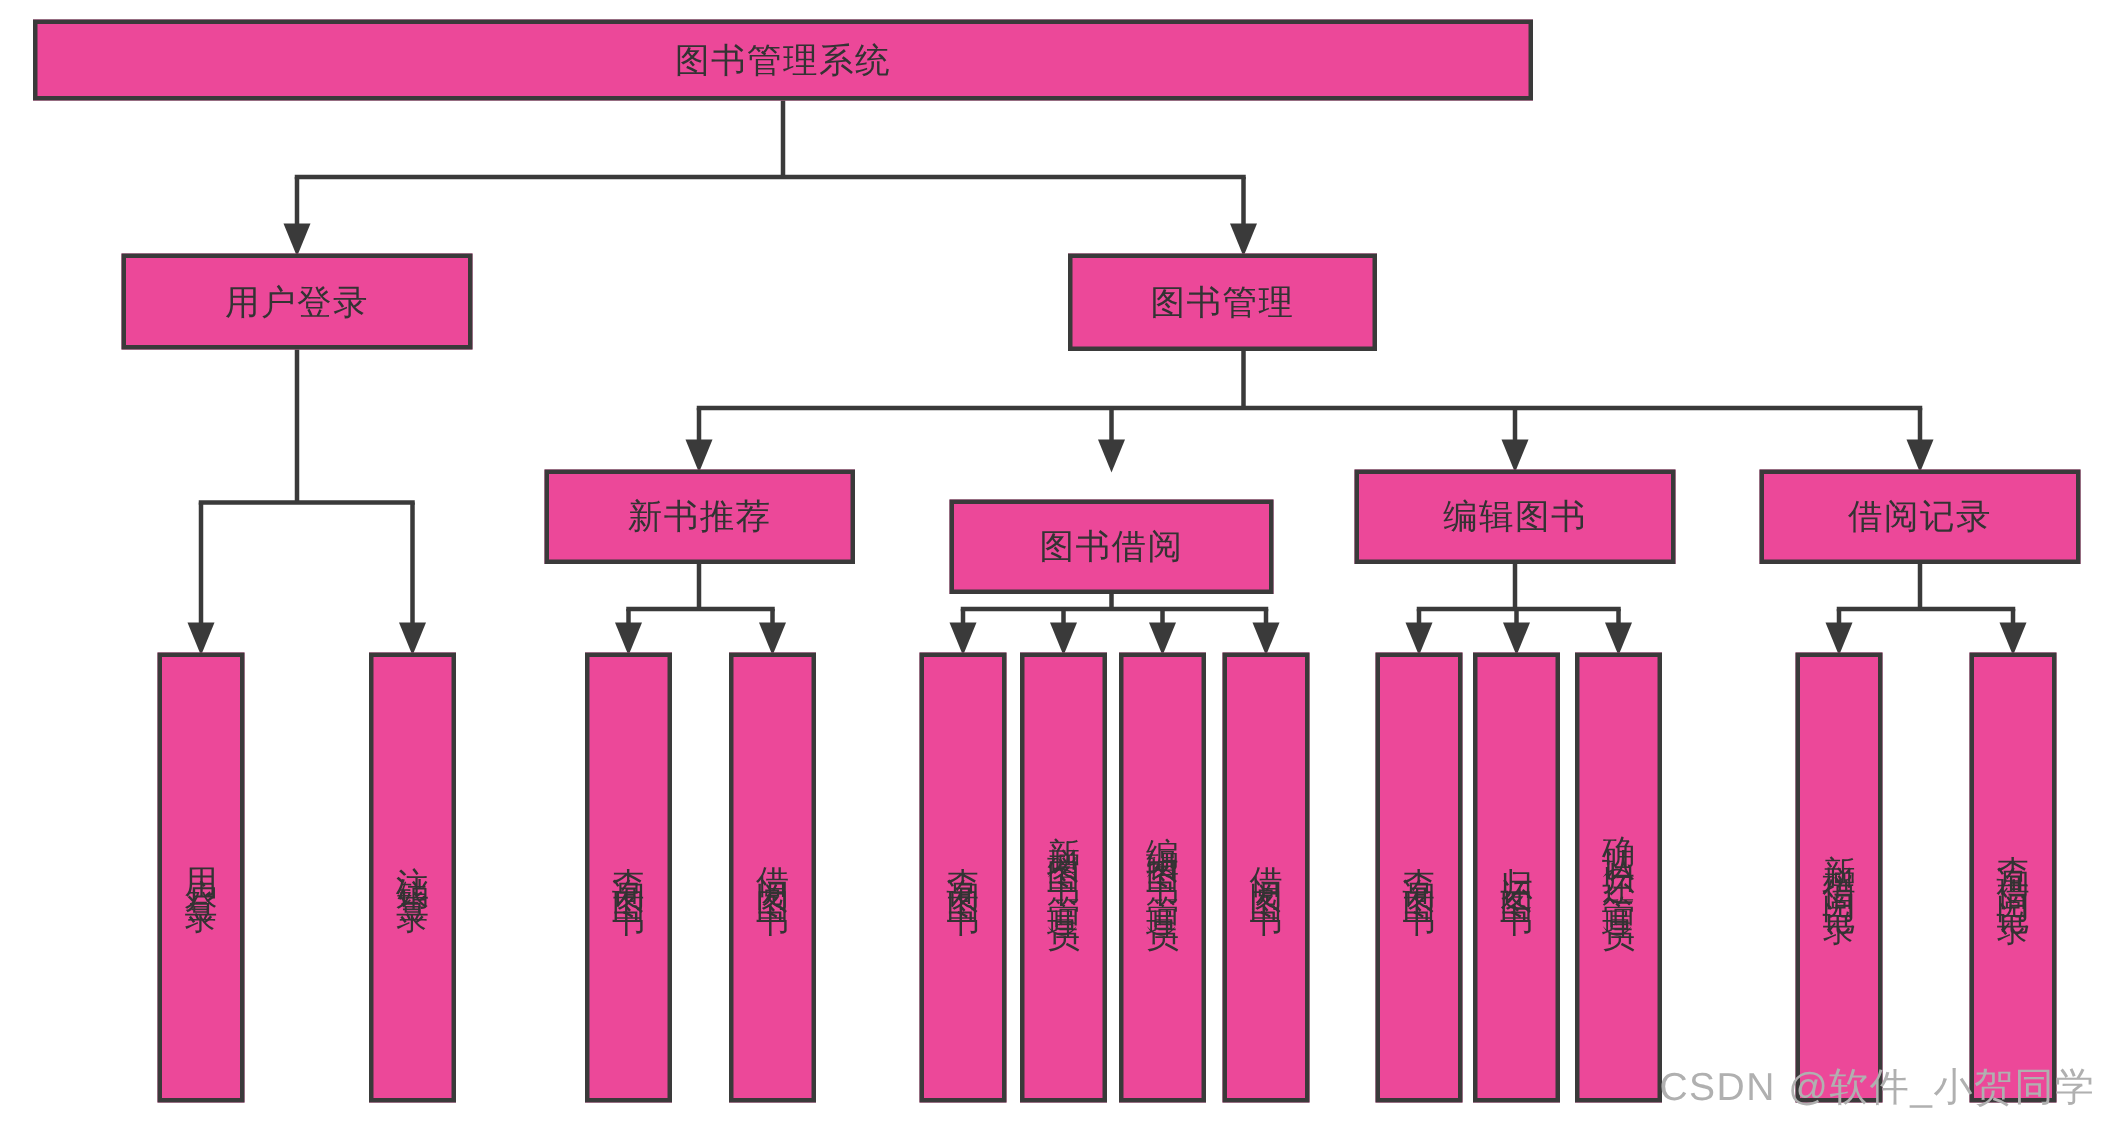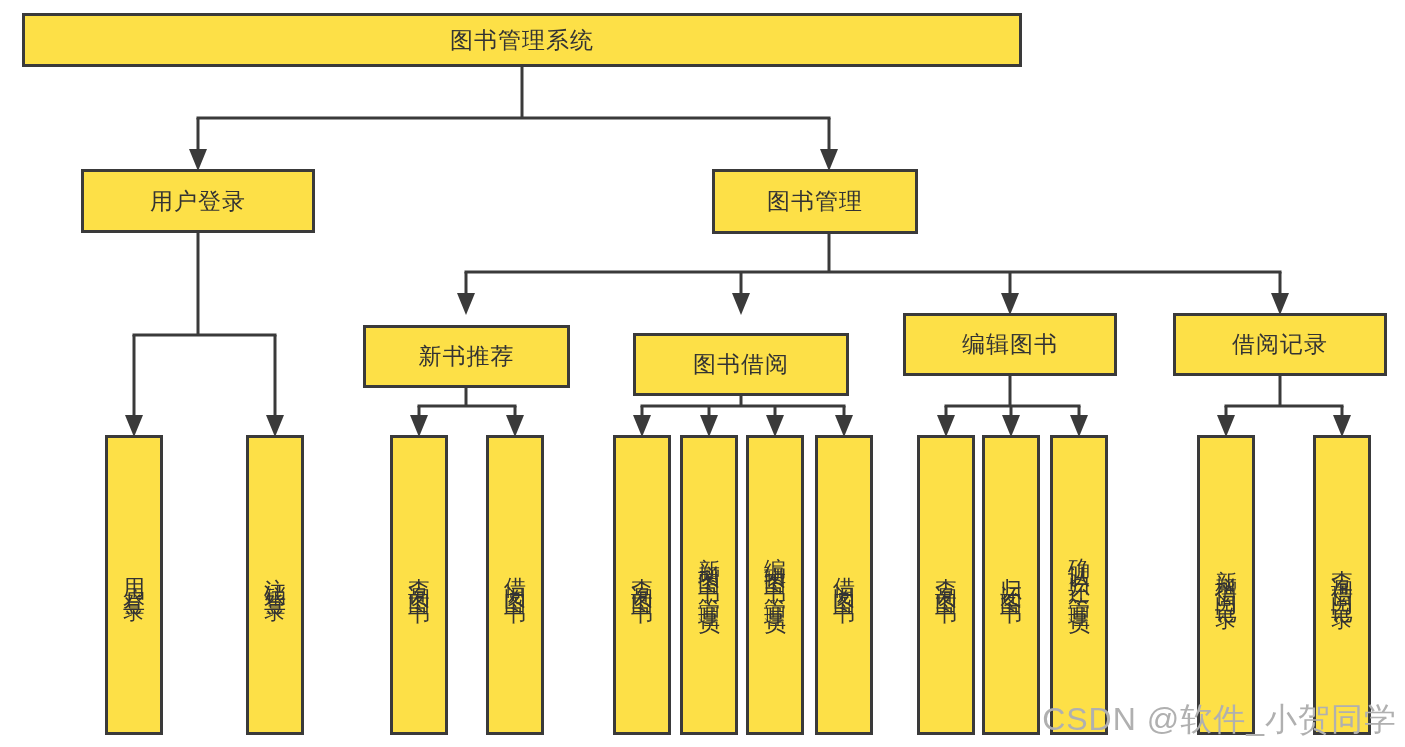--- a/index.html
+++ b/index.html
@@ -8,21 +8,21 @@
     width:1405px;height:747px;
     background:#fff;
     font-family:"Liberation Sans",sans-serif;
     color:#333;
     overflow:hidden;
   }
   .node{
     position:absolute;
     box-sizing:border-box;
     border:3px solid #3a3a3a;
-    background:#fde047;
+    background:#ec4899;
     display:flex;
     align-items:center;
     justify-content:center;
     font-size:23px;
     letter-spacing:1px;
     color:#333;
     z-index:2;
   }
   .leaf{
     padding-bottom:18px;
@@ -35,21 +35,21 @@
     line-height:1;
     white-space:nowrap;
   }
   #connector-svg{
     position:absolute;left:0;top:0;z-index:1;
   }
   #watermark{
     position:absolute;
     right:8px;
     bottom:5px;
-    font-size:32px;
+    font-size:26px;
     color:#b0b0b0;
     letter-spacing:1px;
     z-index:3;
     white-space:nowrap;
   }
 </style>
 </head>
 <body>
 
 <div id="canvas">
@@ -113,21 +113,21 @@
     <span>图书管理系统</span>
   </div>
 
   <div class="node" style="left:81px;top:169px;width:234px;height:64px;">
     <span>用户登录</span>
   </div>
   <div class="node" style="left:712px;top:169px;width:206px;height:65px;">
     <span>图书管理</span>
   </div>
 
-  <div class="node" style="left:363px;top:313px;width:207px;height:63px;margin-top:12px;">
+  <div class="node" style="left:363px;top:313px;width:207px;height:63px;">
     <span>新书推荐</span>
   </div>
   <div class="node" style="left:633px;top:313px;width:216px;height:63px;margin-top:20px;">
     <span>图书借阅</span>
   </div>
   <div class="node" style="left:903px;top:313px;width:214px;height:63px;">
     <span>编辑图书</span>
   </div>
   <div class="node" style="left:1173px;top:313px;width:214px;height:63px;">
     <span>借阅记录</span>

